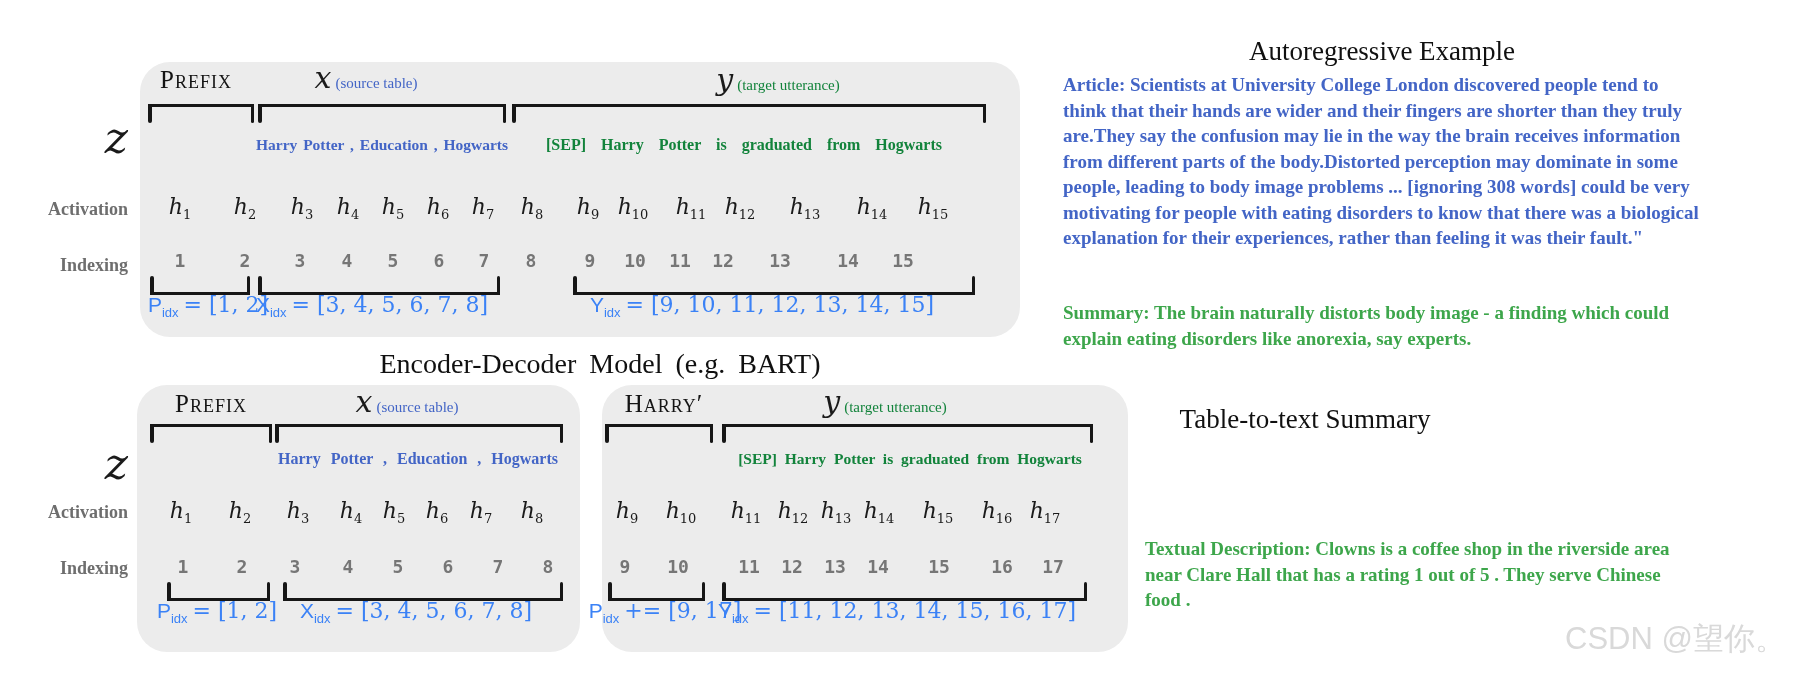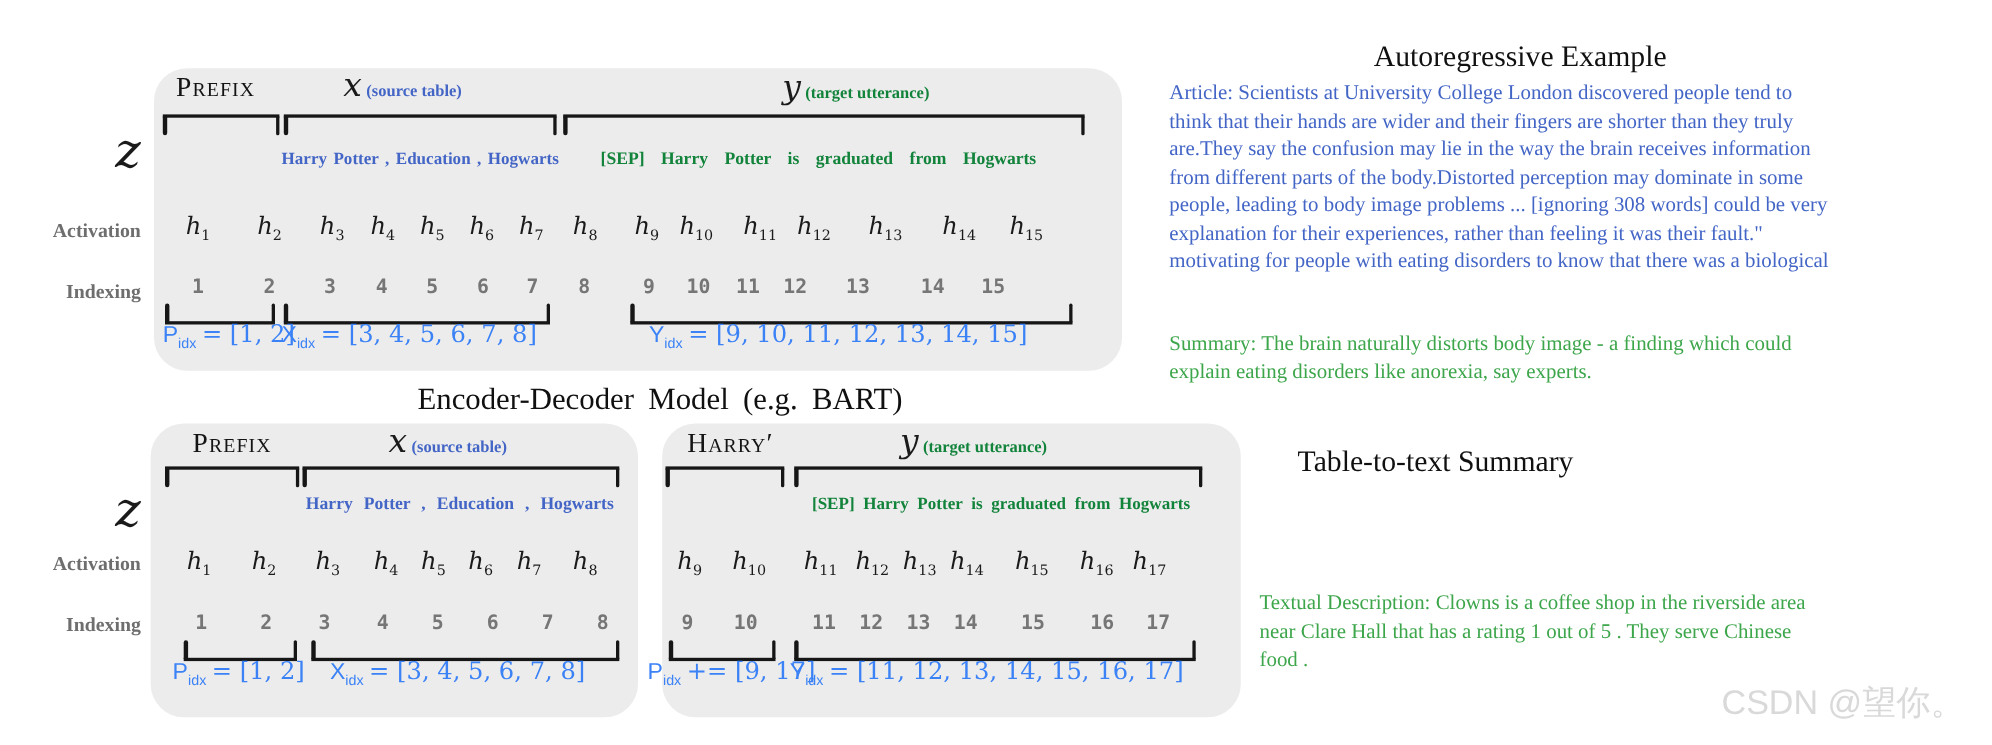--- a/index.html
+++ b/index.html
@@ -6,21 +6,21 @@
   .canvas{position:relative;width:1811px;height:677px;background:#ffffff;overflow:hidden;
           font-family:"Liberation Serif",serif;color:#1a1a1a;}
   .panel{position:absolute;background:#ececec;border-radius:30px;}
   .fig-title{position:absolute;transform:translateX(-50%);font-size:28px;word-spacing:6px;color:#101010;white-space:nowrap;}
   .side-label{position:absolute;left:33px;width:95px;text-align:right;font-weight:bold;font-size:18px;color:#6e6e6e;}
   .z-label{position:absolute;left:33px;width:95px;text-align:right;font-style:italic;font-size:44px;
            font-family:"DejaVu Serif",serif;color:#1a1a1a;font-weight:normal;}
   .sec-head{position:absolute;transform:translateX(-50%);white-space:nowrap;}
   .prefix{font-variant:small-caps;font-size:25px;letter-spacing:1px;color:#141414;}
   .mathvar{font-style:italic;font-size:30px;font-family:"DejaVu Serif",serif;}
-  .note{font-weight:bold;font-size:15px;}
+  .note{font-weight:normal;font-size:15px;}
   .blue{color:#4365c6;}
   .greenD{color:#12833b;}
   .greenL{color:#3da64b;}
   .words{position:absolute;transform:translateX(-50%);font-weight:bold;white-space:nowrap;}
   .w-top-blue{font-size:15.5px;word-spacing:2px;color:#4365c6;}
   .w-top-green{font-size:16px;word-spacing:11px;color:#12833b;}
   .w-bl-blue{font-size:16px;word-spacing:6px;color:#4365c6;}
   .w-br-green{font-size:15.5px;word-spacing:4px;color:#12833b;}
   .h-tok{position:absolute;transform:translateX(-50%);font-family:"DejaVu Serif",serif;
          font-style:italic;font-size:22px;white-space:nowrap;}
@@ -34,21 +34,21 @@
   .ubrace{position:absolute;height:20px;border-bottom:3.5px solid #161616;}
   .ubrace::before,.ubrace::after{content:"";position:absolute;bottom:-1px;width:3.5px;height:17px;
        background:#161616;border-radius:4px 4px 0 0;}
   .ubrace::before{left:0;}.ubrace::after{right:0;}
   .formula{position:absolute;transform:translateX(-50%);font-size:22px;white-space:nowrap;
            font-family:"DejaVu Serif",serif;color:#3b82f6;text-align:right;}
   .formula .sf{font-family:"Liberation Sans",sans-serif;font-size:21px;}
   .formula sub{font-family:"Liberation Sans",sans-serif;font-size:13px;}
   .formula .rest{margin-left:5px;}
   .rc-title{position:absolute;transform:translateX(-50%);font-size:27px;color:#101010;white-space:nowrap;}
-  .para{position:absolute;font-size:19px;line-height:25.5px;white-space:nowrap;}
+  .para{position:absolute;font-size:19px;line-height:25.5px;white-space:nowrap;font-weight:bold;}
   .watermark{position:absolute;font-family:"Liberation Sans",sans-serif;font-size:31px;color:#d9d9d9;
              text-shadow:1px 1px 0 #ffffff;white-space:nowrap;}
 </style>
 </head>
 <body>
 
 <div class="canvas">
 
   <div class="panel" style="left:140px;top:62px;width:880px;height:275px"></div>
 
@@ -175,22 +175,22 @@
   <div class="formula" style="left:665px;top:598px"><span class="sf">P</span><sub>idx</sub><span class="rest">+= [9, 17]</span></div>
   <div class="formula" style="left:897px;top:598px"><span class="sf">Y</span><sub>idx</sub><span class="rest">= [11, 12, 13, 14, 15, 16, 17]</span></div>
 
   <div class="rc-title" style="left:1382px;top:36px">Autoregressive Example</div>
   <div class="para blue" style="left:1063px;top:72px">
     <div>Article: Scientists at University College London discovered people tend to</div>
     <div>think that their hands are wider and their fingers are shorter than they truly</div>
     <div>are.They say the confusion may lie in the way the brain receives information</div>
     <div>from different parts of the body.Distorted perception may dominate in some</div>
     <div>people, leading to body image problems ... [ignoring 308 words] could be very</div>
+    <div>motivating for people with eating disorders to know that there was a biological</div>
     <div>explanation for their experiences, rather than feeling it was their fault."</div>
-    <div>motivating for people with eating disorders to know that there was a biological</div>
   </div>
   <div class="para greenL" style="left:1063px;top:300px">
     <div>Summary: The brain naturally distorts body image - a finding which could</div>
     <div>explain eating disorders like anorexia, say experts.</div>
   </div>
 
   <div class="rc-title" style="left:1305px;top:404px">Table-to-text Summary</div>
   <div class="para greenL" style="left:1145px;top:536px">
     <div>Textual Description: Clowns is a coffee shop in the riverside area</div>
     <div>near Clare Hall that has a rating 1 out of 5 . They serve Chinese</div>

